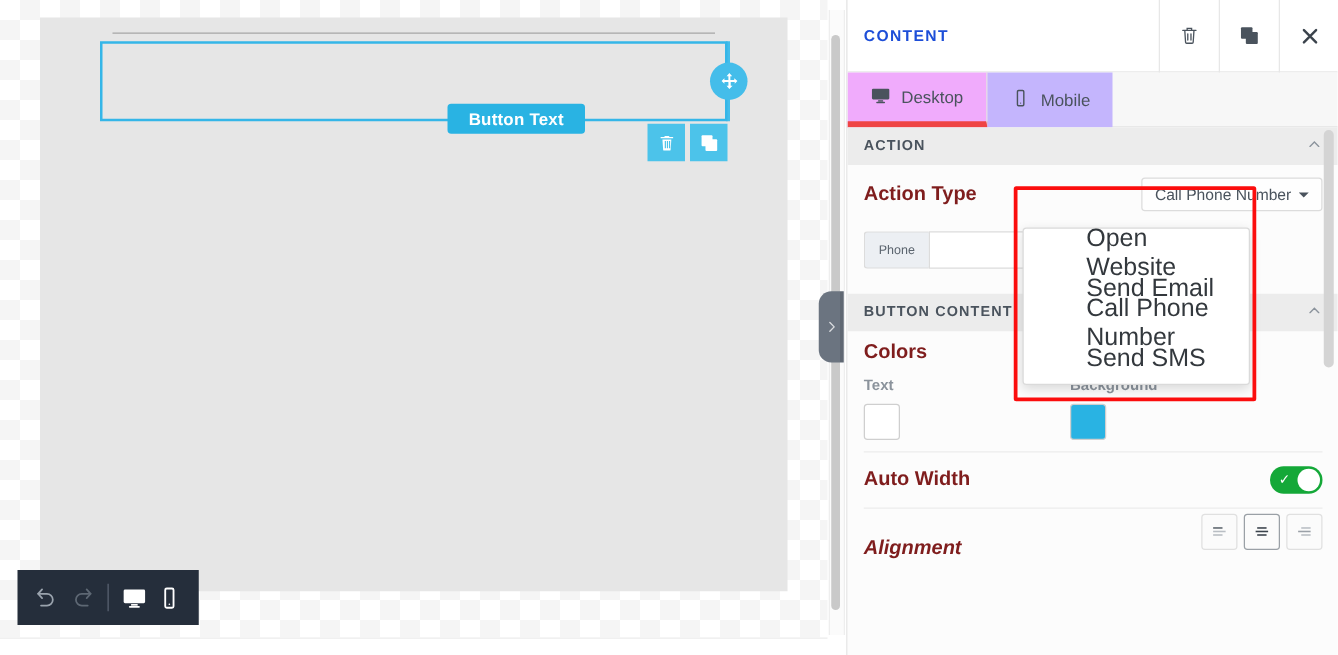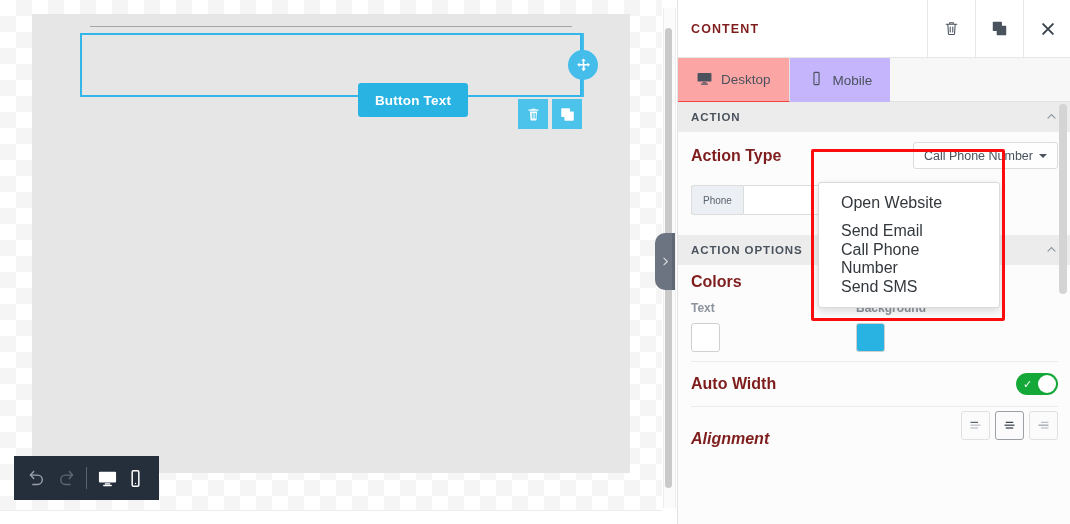--- a/index.html
+++ b/index.html
@@ -34,21 +34,21 @@
     position:absolute;left:90px;top:26px;width:482px;height:0;
     border-top:1px solid #a6a6a6;
   }
   .selection-box{
     position:absolute;left:80px;top:33px;width:502px;height:64px;
     border:2px solid #35b6e8;
     box-sizing:border-box;
   }
   .cta-button{
     position:absolute;left:276px;top:48px;
-    width:110px;height:34px;
+    width:110px;height:24px;
     background:#29b3e3;
     color:#ffffff;
     border-radius:3px;
     font-size:13.5px;font-weight:bold;
     display:flex;align-items:center;justify-content:center;
     letter-spacing:.2px;
     border:none;cursor:pointer;
   }
   .move-handle{
     position:absolute;left:568px;top:50px;width:30px;height:30px;
@@ -110,40 +110,40 @@
     overflow:hidden;
   }
   .panel-header{
     height:58px;display:flex;align-items:center;
     border-bottom:1px solid #e7e7e7;
     box-sizing:border-box;
   }
   .panel-title{
     flex:1;padding-left:13px;
     font-size:12.5px;font-weight:bold;letter-spacing:1.1px;
-    color:#7f1d1d;
+    color:#1d4ed8;
   }
   .hdr-btn{
     width:47px;height:58px;display:flex;align-items:center;justify-content:center;
     border-left:1px solid #e7e7e7;cursor:pointer;color:#4a535d;
   }
 
   .tabs{
     display:flex;height:44px;background:#f7f7f7;
     border-bottom:1px solid #e3e3e3;box-sizing:border-box;
   }
   .tab{
     display:flex;align-items:center;gap:8px;
     padding:0 18px;height:44px;box-sizing:border-box;
     font-size:13.5px;color:#4a535d;cursor:pointer;
     background:#c4b5fd;
   }
   .tab.active{
-    background:#fca5a5;border-right:1px solid #e3e3e3;
-    border-bottom:1px solid #ef4444;margin-bottom:-1px;
+    background:#f0abfc;border-right:1px solid #e3e3e3;
+    border-bottom:5px solid #ef4444;margin-bottom:-1px;
   }
 
   .panel-body{position:relative;height:422px;background:#fcfcfc;}
 
   .section-head{
     height:30px;background:#ececec;
     display:flex;align-items:center;
     padding:0 13px;box-sizing:border-box;
     font-size:11.5px;font-weight:bold;letter-spacing:.9px;color:#4a535d;
   }
@@ -215,21 +215,21 @@
     pointer-events:none;z-index:40;
   }
   .dd-menu{
     position:absolute;left:818px;top:182px;width:180px;
     background:#fff;border:1px solid #dadada;border-radius:3px;
     box-shadow:0 3px 9px rgba(0,0,0,.14);
     padding:6px 0;z-index:35;
   }
   .dd-item{
     height:28px;display:flex;align-items:center;
-    padding:0 22px;font-size:16px;color:#33383d;cursor:pointer;
+    padding:0 22px;font-size:20px;color:#33383d;cursor:pointer;margin-left:28px;
   }
 
   .white-strip{position:absolute;left:0;top:510px;width:662px;height:14px;background:#fff;border-top:1px solid #ececec;}
 </style>
 </head>
 <body>
 
 <div class="app">
 
   <div class="canvas-pane">
@@ -371,21 +371,21 @@
       </div>
 
       <div class="row" style="height:42px;">
         <div class="input-group">
           <span class="ig-addon">Phone</span>
           <input class="ig-input" type="text" placeholder="" style="">
         </div>
       </div>
 
       <div class="section-head" style="margin-top:14px;">
-        <span>ACTION OPTIONS</span>
+        <span>BUTTON CONTENT</span>
         <span class="caret">
           <svg width="13" height="13" viewBox="0 0 24 24" fill="none" stroke="#8b939c" stroke-width="2" stroke-linecap="round">
             <path d="M5.5 15l6.5-6.5 6.5 6.5"></path>
           </svg>
         </span>
       </div>
 
       <div class="row" style="height:34px;">
         <span class="row-label">Colors</span>
       </div>

